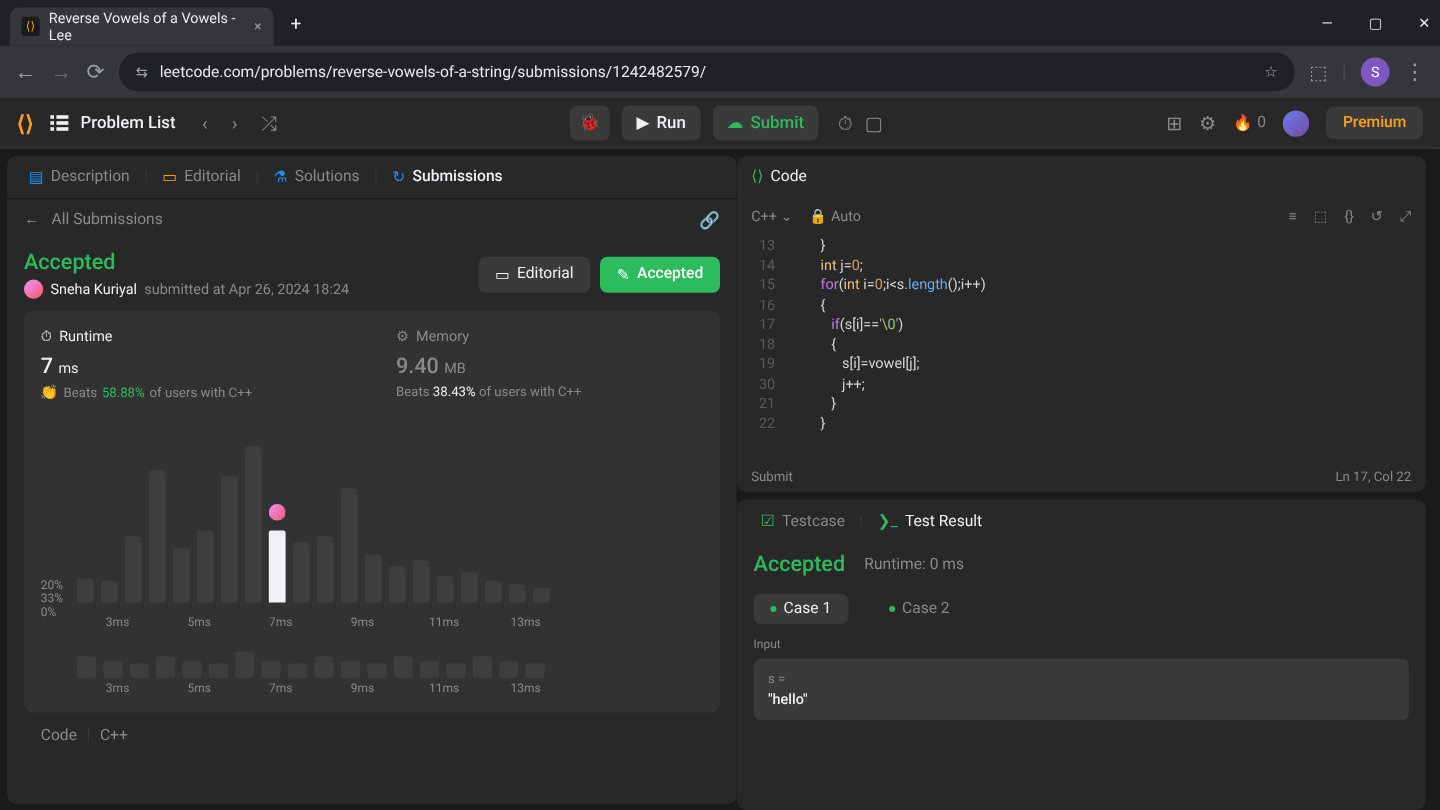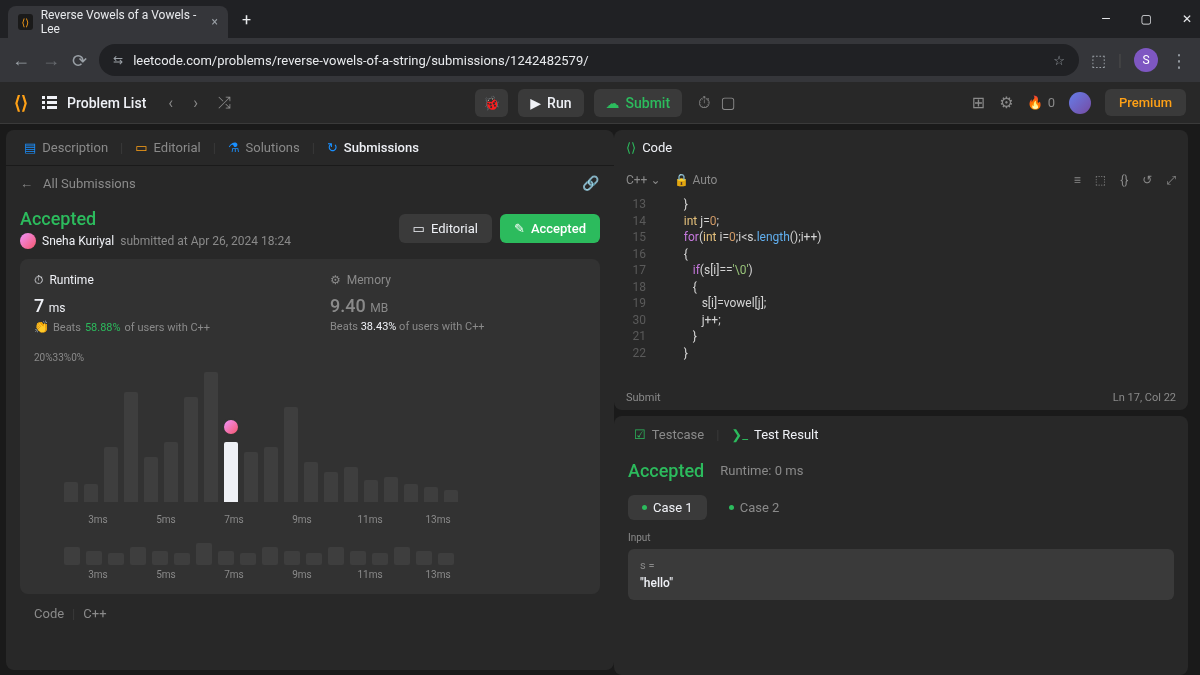--- a/index.html
+++ b/index.html
@@ -62,21 +62,21 @@
 .stat-title{color:#8a8a8a;font-size:12px;display:flex;align-items:center;gap:6px;margin-bottom:8px}
 .stat-block.active .stat-title{color:#eff1f6}
 .stat-val{font-size:18px;color:#8a8a8a;font-weight:500}
 .stat-block.active .stat-val{color:#eff1f6}
 .stat-val .unit{font-size:12px;font-weight:400}
 .beats{font-size:11px;color:#8a8a8a;margin-top:4px}
 .beats .pct{color:#2cbb5d}
 .beats-active{display:flex;align-items:center;gap:4px}
 .clap{font-size:12px}
 .chart{margin-top:14px;position:relative;height:160px;padding-left:30px}
-.y-labels{position:absolute;left:0;top:4px;height:154px;display:flex;flex-direction:row;justify-content:flex-end;font-size:10px;color:#8a8a8a}
+.y-labels{position:absolute;left:0;top:14px;height:154px;display:flex;flex-direction:column;justify-content:flex-end;font-size:10px;color:#8a8a8a}
 .bars{display:flex;align-items:flex-end;height:154px;gap:6px;position:relative}
 .bar{width:14px;background:#3e3e3e;border-radius:2px 2px 0 0}
 .bar.hl{background:#eff1f6;position:relative}
 .bar-avatar{width:18px;height:18px;border-radius:50%;background:linear-gradient(135deg,#f093fb,#f5576c);position:absolute;top:-24px;left:-2px;border:2px solid #323232}
 .x-labels{display:flex;font-size:10px;color:#8a8a8a;margin-top:6px;padding-left:30px}
 .x-labels span{width:68px;text-align:center}
 .mini-chart{margin-top:10px;padding-left:30px;display:flex;align-items:flex-end;height:30px;gap:6px}
 .mini-chart .mbar{background:#3e3e3e;border-radius:2px;width:16px}
 .mini-labels{display:flex;font-size:10px;color:#8a8a8a;padding-left:30px;margin-top:4px}
 .mini-labels span{width:68px;text-align:center}
@@ -93,21 +93,21 @@
 .kw{color:#c678dd}.ty{color:#e5c07b}.fn{color:#61afef}.str{color:#98c379}.num{color:#d19a66}
 .code-status{height:26px;display:flex;align-items:center;justify-content:space-between;padding:0 12px;font-size:11px;color:#8a8a8a}
 .result-pane{flex:1}
 .tc-tabs{height:36px;display:flex;align-items:center;padding:0 12px;gap:4px;font-size:13px}
 .tc-tab{display:flex;align-items:center;gap:6px;padding:4px 8px;color:#8a8a8a;cursor:pointer}
 .tc-tab.active{color:#eff1f6}
 .result-body{padding:8px 14px}
 .result-top{display:flex;align-items:center;gap:16px;margin-bottom:14px}
 .rt-accepted{color:#2cbb5d;font-size:18px;font-weight:500}
 .rt-runtime{font-size:13px;color:#8a8a8a}
-.case-tabs{display:flex;gap:8px;margin-bottom:12px}
+.case-tabs{display:flex;gap:20px;margin-bottom:12px}
 .case-tab{padding:5px 14px;border-radius:6px;font-size:13px;display:flex;align-items:center;gap:6px;cursor:pointer}
 .case-tab.active{background:#3a3a3a;color:#eff1f6}
 .case-tab:not(.active){color:#8a8a8a}
 .dot-g{width:5px;height:5px;border-radius:50%;background:#2cbb5d}
 .field-label{font-size:10px;color:#8a8a8a;margin-bottom:6px}
 .input-box{background:#3a3a3a;border-radius:6px;padding:10px 12px;font-family:Consolas,monospace;font-size:12px}
 .input-box .varname{color:#8a8a8a;font-size:11px;margin-bottom:4px}
 .input-box .val{color:#eff1f6;font-weight:500}
 </style>
 </head>

